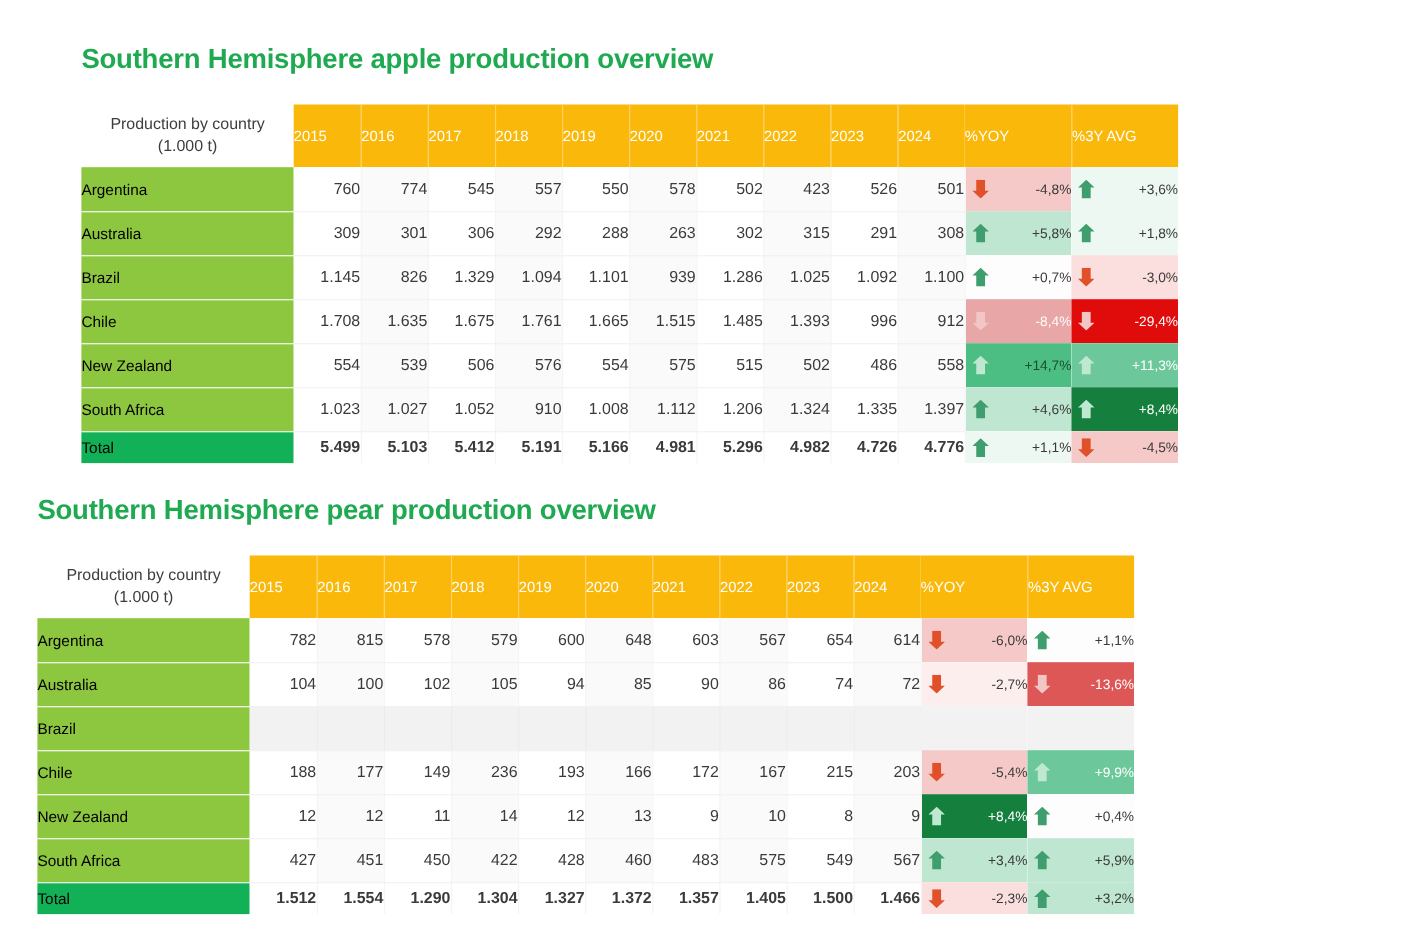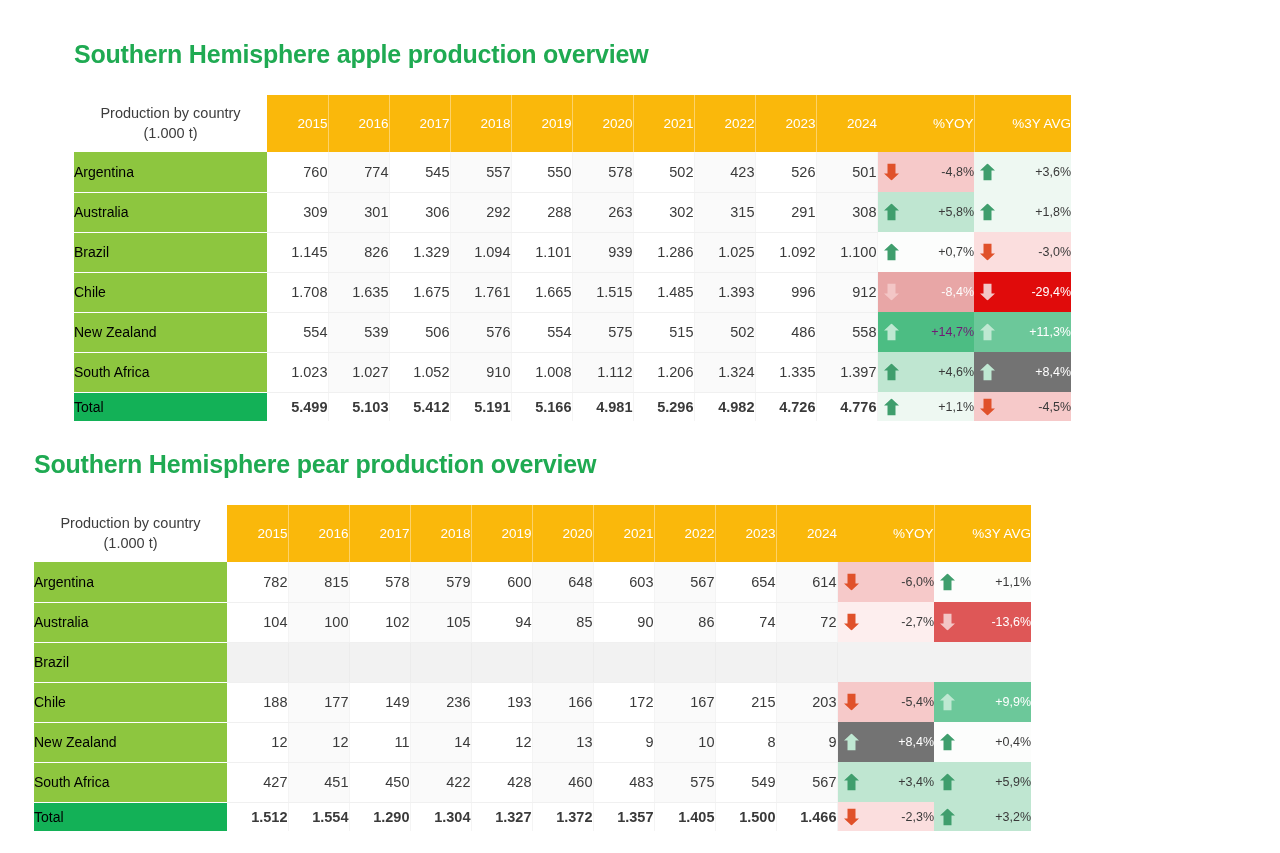--- a/index.html
+++ b/index.html
@@ -62,21 +62,21 @@
     text-align: center;
     line-height: 1.35;
     padding: 0 6px;
     box-sizing: border-box;
   }
   .hdr-year, .hdr-pct {
     background: #fab80b;
     color: #ffffff;
     font-size: 13.5px;
     font-weight: bold;
-    text-align: right;
+    text-align: left;
     height: 57px;
     border-right: 1px solid #fdd268;
     box-sizing: border-box;
   }
   .hdr-year { width: 61px; }
   .hdr-year.last { border-right: none; }
   .hdr-pct { width: 97px; border-right: 1px solid #fdd268; }
   .hdr-pct.last { border-right: none; }
 
   
@@ -146,23 +146,23 @@
   .pct .pv { display: inline-block; }
   .pct.blank { background: #f2f2f2; }
 
   
   .s-red-4   { background: #e00b0b; color: #ffffff; }
   .s-red-3   { background: #e8a6a6; color: #fdfdfd; }
   .s-red-2   { background: #f6c9c9; color: #3a3a3a; }
   .s-red-1   { background: #fbdede; color: #3a3a3a; }
   .s-red-0   { background: #fdeeee; color: #3a3a3a; }
   .s-red-s   { background: #de5757; color: #ffffff; }
-  .s-grn-4   { background: #4cbd83; color: #701a75; text-align: right; }
+  .s-grn-4   { background: #4cbd83; color: #14532d; text-align: right; }
   .s-grn-3   { background: #6cc89a; color: #ffffff; }
-  .s-grn-2   { background: #737373; color: #ffffff; }
+  .s-grn-2   { background: #15803d; color: #ffffff; }
   .s-grn-1   { background: #bfe6d1; color: #3a3a3a; }
   .s-grn-n   { background: #eef8f2; color: #3a3a3a; }
   .s-white   { background: #fcfdfc; color: #3a3a3a; }
 </style>
 </head>
 <body>
 
 <div class="page">
   <div class="section section-apple">
     <h1 class="title">Southern Hemisphere apple production overview</h1>

